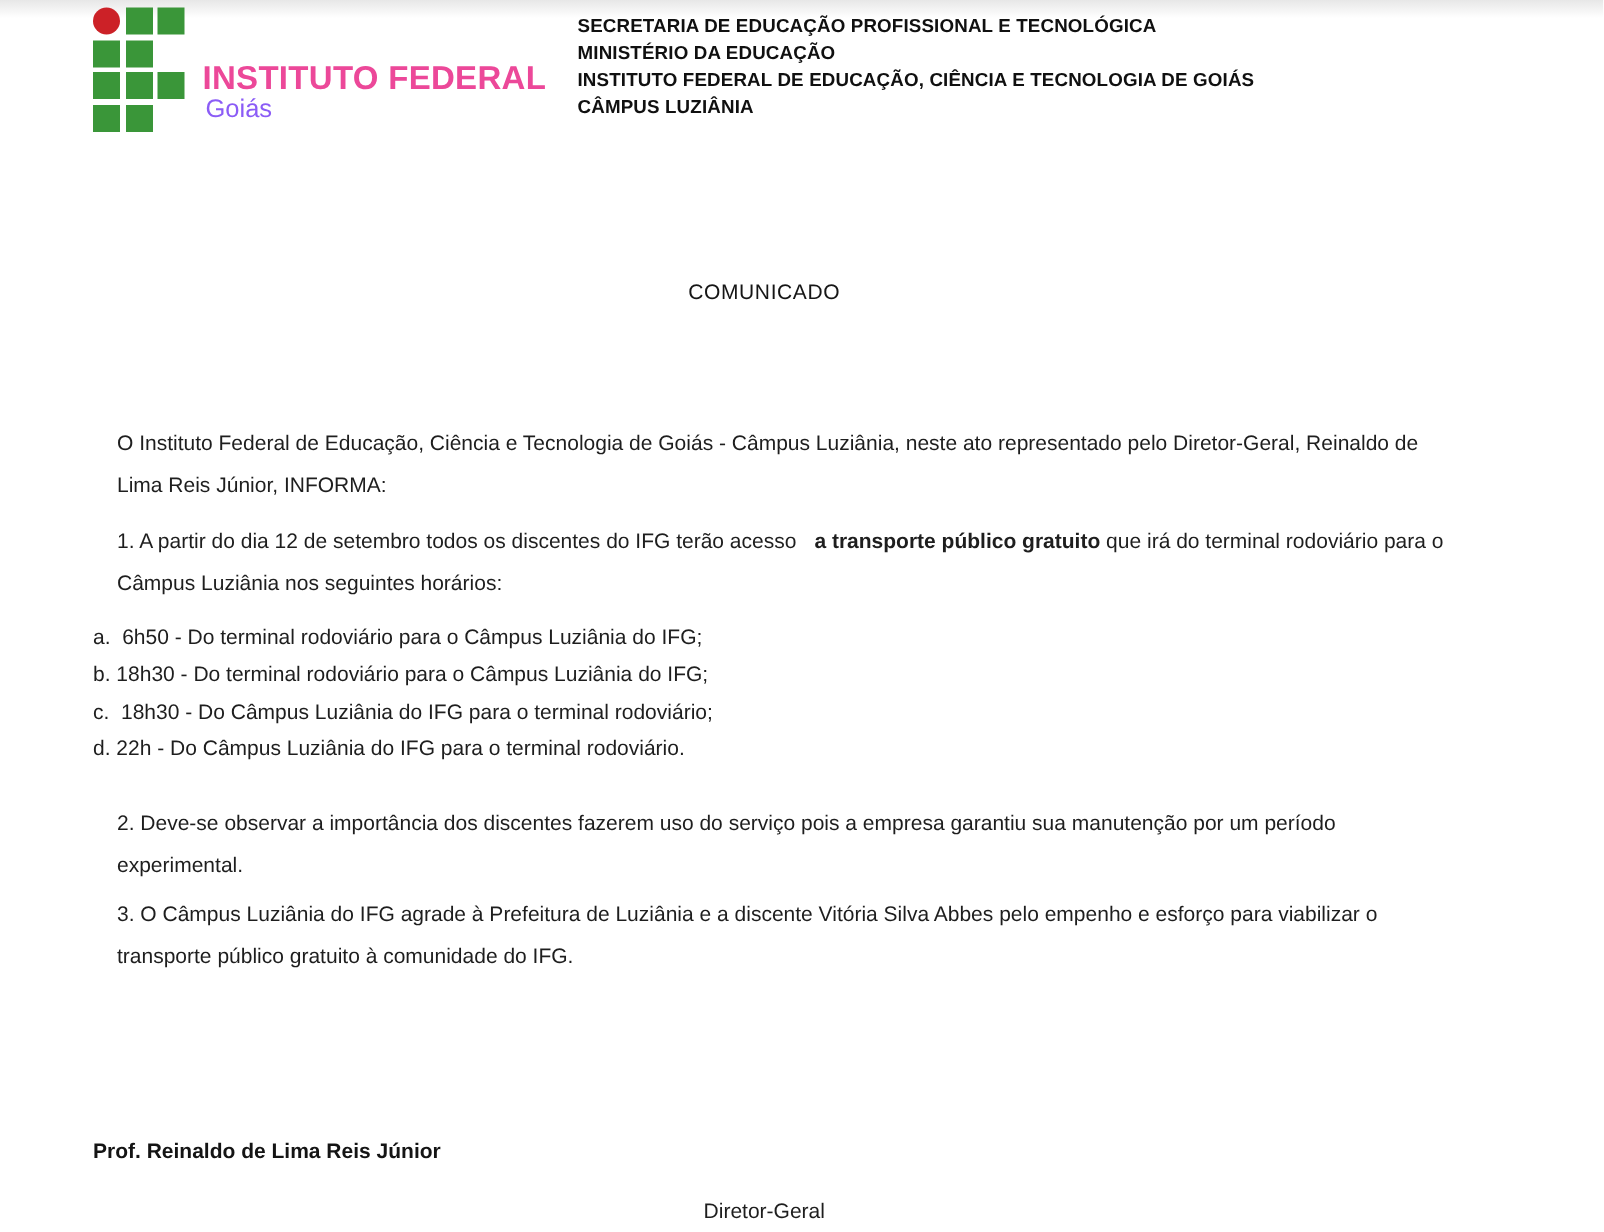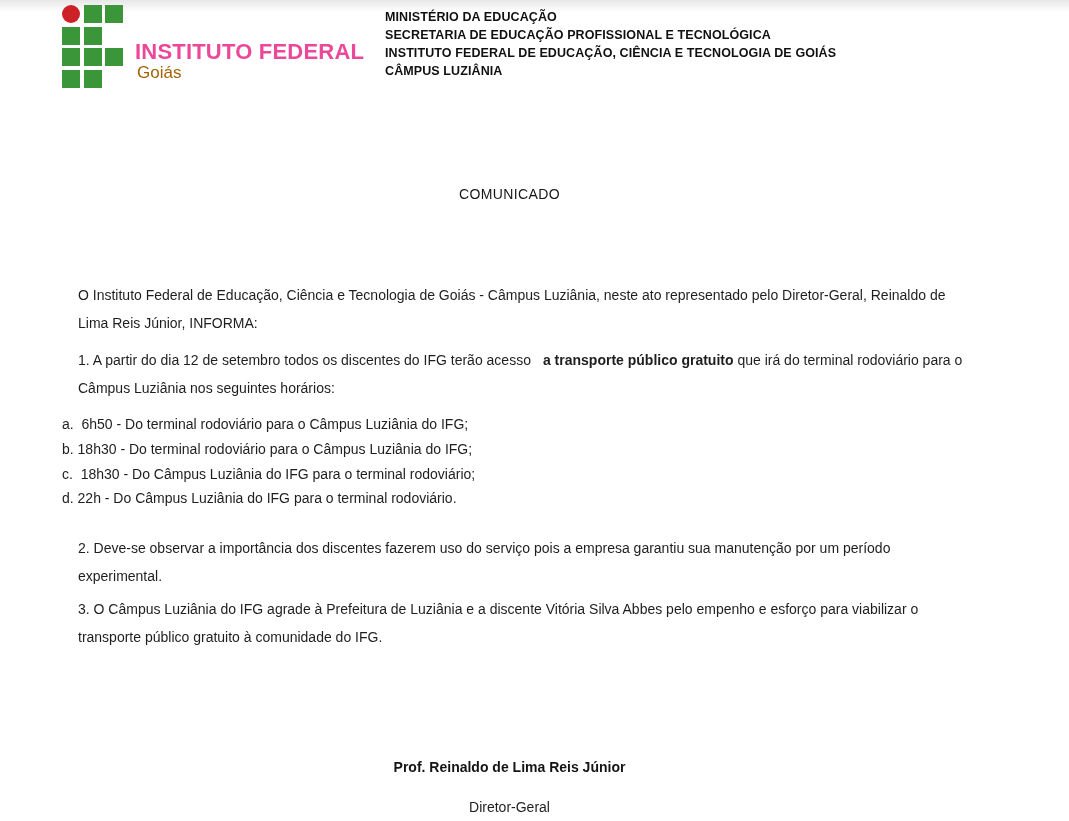--- a/index.html
+++ b/index.html
@@ -31,21 +31,21 @@
   .cell.red{background:var(--logo-red,#cc2127);border-radius:50%;}
   .r1c1{grid-area:1/1;}.r1c2{grid-area:1/2;}.r1c3{grid-area:1/3;}
   .r2c1{grid-area:2/1;}.r2c2{grid-area:2/2;}
   .r3c1{grid-area:3/1;}.r3c2{grid-area:3/2;}.r3c3{grid-area:3/3;}
   .r4c1{grid-area:4/1;}.r4c2{grid-area:4/2;}
   .logo-text{margin-left:12px;padding-top:24px;}
   .logo-title{
     font-size:22px;font-weight:bold;color:#ec4899;
     letter-spacing:0.2px;line-height:22px;white-space:nowrap;margin-top:12px;
   }
-  .logo-sub{font-size:17px;color:#a16207;line-height:20px;margin-left:2px;}
+  .logo-sub{font-size:17px;color:#8b5cf6;line-height:20px;margin-left:2px;}
 
   
   .org-header{
     position:absolute;left:385px;top:8px;
     font-size:12.5px;font-weight:bold;color:#101010;
     line-height:18px;letter-spacing:0.1px;white-space:nowrap;
   }
 
   
   .doc-title{
@@ -66,21 +66,21 @@
   #p-item3{top:579px;}
 
   .schedule{position:absolute;left:62px;top:412px;width:897px;}
   .sched-line{
     font-size:14px;line-height:24.8px;color:#1e1e1e;
     white-space:pre-wrap;
   }
 
   .sig-name{
     position:absolute;left:62px;top:759px;width:895px;
-    text-align:center;font-size:14px;font-weight:bold;color:#141414;
+    font-size:14px;font-weight:bold;color:#141414;
   }
   .sig-role{
     position:absolute;left:62px;top:799px;width:895px;
     text-align:center;font-size:14px;color:#1e1e1e;
   }
 </style>
 </head>
 <body>
 
 <div class="page">
@@ -99,22 +99,22 @@
       <span class="cell r4c1"></span>
       <span class="cell r4c2"></span>
     </div>
     <div class="logo-text">
       <div class="logo-title">INSTITUTO FEDERAL</div>
       <div class="logo-sub">Goiás</div>
     </div>
   </div>
 
   <div class="org-header">
+    <div>SECRETARIA DE EDUCAÇÃO PROFISSIONAL E TECNOLÓGICA</div>
     <div>MINISTÉRIO DA EDUCAÇÃO</div>
-    <div>SECRETARIA DE EDUCAÇÃO PROFISSIONAL E TECNOLÓGICA</div>
     <div>INSTITUTO FEDERAL DE EDUCAÇÃO, CIÊNCIA E TECNOLOGIA DE GOIÁS</div>
     <div>CÂMPUS LUZIÂNIA</div>
   </div>
 
   <div class="doc-title">COMUNICADO</div>
 
   <p class="para" id="p-intro"><span>O Instituto Federal de Educação, Ciência e Tecnologia de Goiás - Câmpus Luziânia, neste ato representado pelo Diretor-Geral, Reinaldo de Lima Reis Júnior, INFORMA:</span></p>
   <p class="para" id="p-item1"><span>1. A partir do dia 12 de setembro todos os discentes do IFG terão acesso</span><span class="b">a transporte público gratuito</span><span> que irá do terminal rodoviário para o Câmpus Luziânia nos seguintes horários:</span></p>
 
   <div class="schedule">

